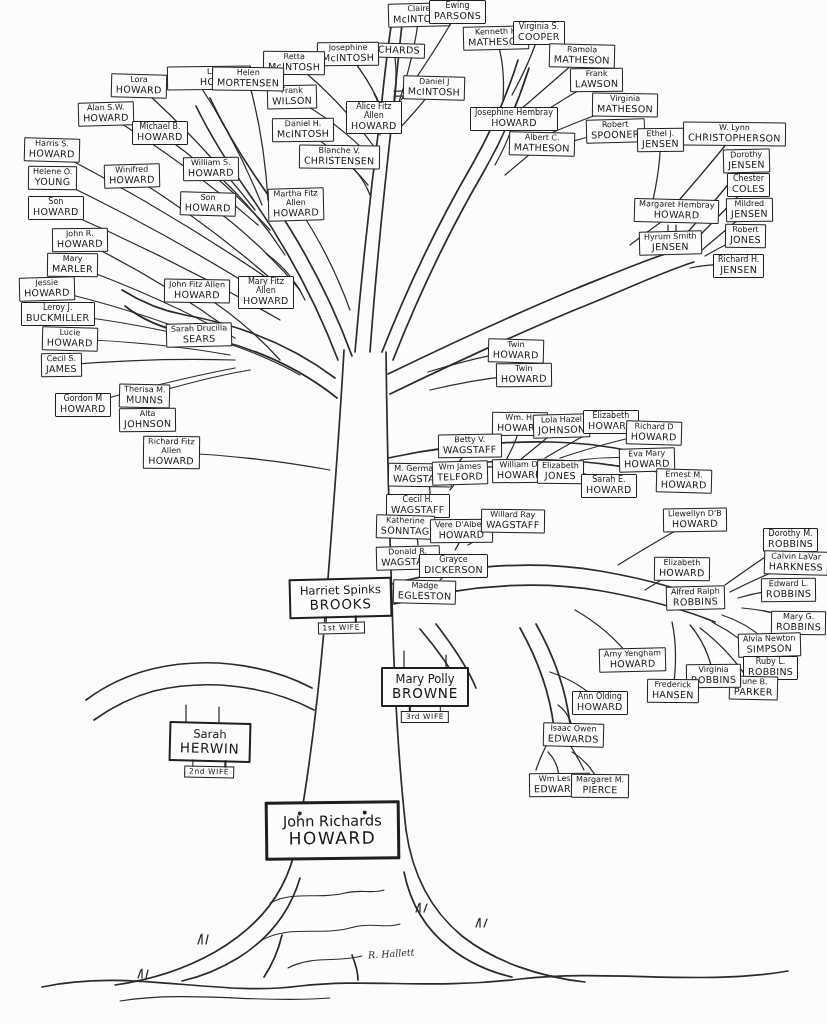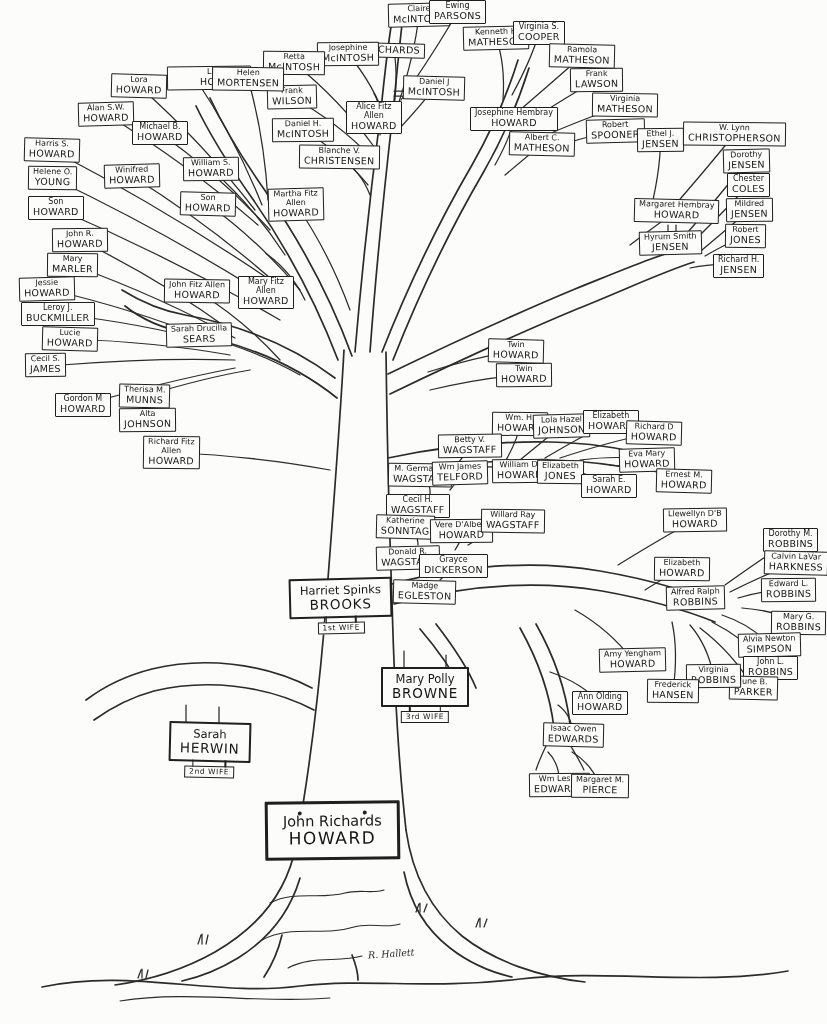--- a/index.html
+++ b/index.html
@@ -359,21 +359,21 @@
         <div class="ln surname">HOWARD</div>
       </div>
       <div class="label-box" style="left: 21px; top: 302px; transform: rotate(0deg);">
         <div class="ln">Leroy J.</div>
         <div class="ln surname">BUCKMILLER</div>
       </div>
       <div class="label-box" style="left: 42px; top: 327px; transform: rotate(1.4deg);">
         <div class="ln">Lucie</div>
         <div class="ln surname">HOWARD</div>
       </div>
-      <div class="label-box" style="left: 25px; top: 353px; transform: rotate(-0.7deg);">
+      <div class="label-box" style="left: 41px; top: 353px; transform: rotate(-0.7deg);">
         <div class="ln">Cecil S.</div>
         <div class="ln surname">JAMES</div>
       </div>
       <div class="label-box" style="left: 164px; top: 279px; transform: rotate(0.7deg);">
         <div class="ln">John Fitz Allen</div>
         <div class="ln surname">HOWARD</div>
       </div>
       <div class="label-box" style="left: 166px; top: 323px; transform: rotate(-1.4deg);">
         <div class="ln">Sarah Drucilla</div>
         <div class="ln surname">SEARS</div>
@@ -515,21 +515,21 @@
       </div>
       <div class="label-box" style="left: 771px; top: 611px; transform: rotate(0.7deg);">
         <div class="ln">Mary G.</div>
         <div class="ln surname">ROBBINS</div>
       </div>
       <div class="label-box" style="left: 738px; top: 633px; transform: rotate(-1.4deg);">
         <div class="ln">Alvia Newton</div>
         <div class="ln surname">SIMPSON</div>
       </div>
       <div class="label-box" style="left: 743px; top: 656px; transform: rotate(0deg);">
-        <div class="ln">John L.</div>
+        <div class="ln">Ruby L.</div>
         <div class="ln surname">ROBBINS</div>
       </div>
       <div class="label-box" style="left: 729px; top: 676px; transform: rotate(1.4deg);">
         <div class="ln">June B.</div>
         <div class="ln surname">PARKER</div>
       </div>
       <div class="label-box" style="left: 686px; top: 664px; transform: rotate(-0.7deg);">
         <div class="ln">Virginia</div>
         <div class="ln surname">ROBBINS</div>
       </div>

